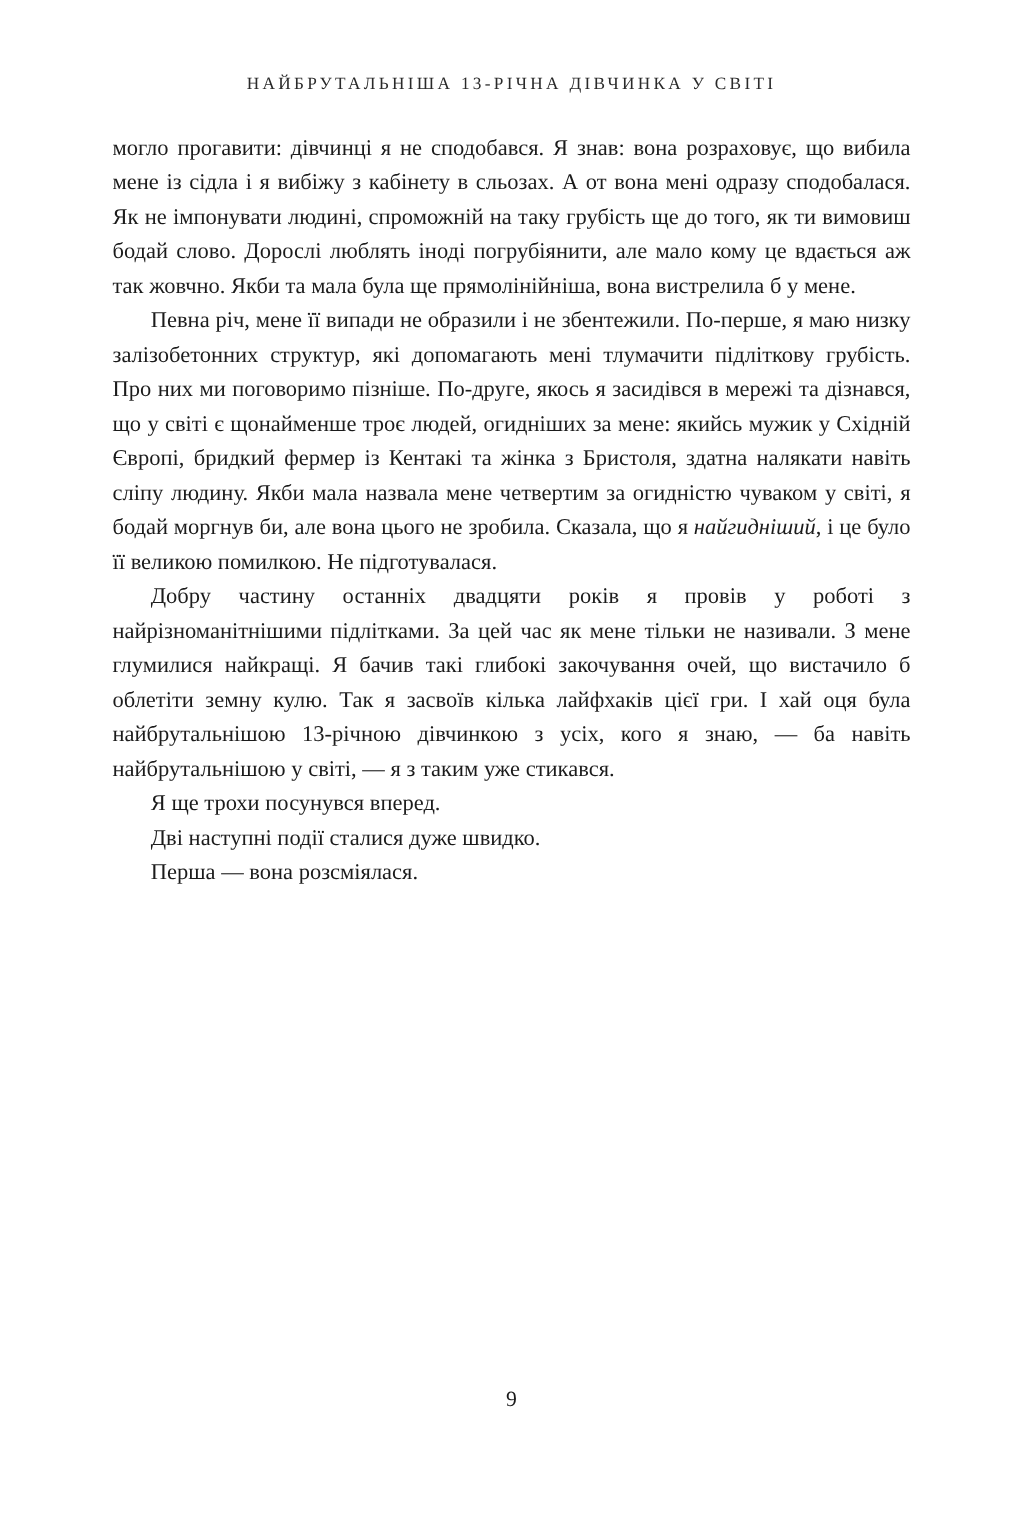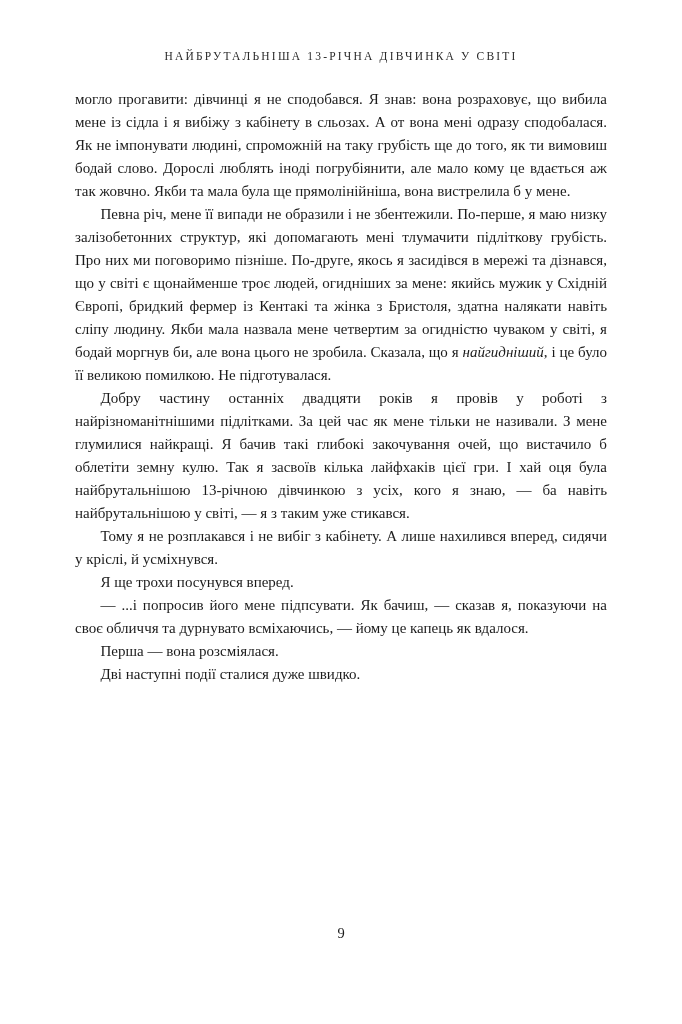--- a/index.html
+++ b/index.html
@@ -58,21 +58,19 @@
 </head>
 <body>
 
 <div class="page">
   <div class="running-header">НАЙБРУТАЛЬНІША 13-РІЧНА ДІВЧИНКА У СВІТІ</div>
 
   <div class="body-text">
       <p class="para"><span>могло прогавити: дівчинці я не сподобався. Я знав: вона розраховує, що вибила мене із сідла і я вибіжу з кабінету в сльозах. А от вона мені одразу сподобалася. Як не імпонувати людині, спроможній на таку грубість ще до того, як ти вимовиш бодай слово. Дорослі люблять іноді погрубіянити, але мало кому це вдається аж так жовчно. Якби та мала була ще прямолінійніша, вона вистрелила б у мене.</span></p>
       <p class="para indent"><span>Певна річ, мене її випади не образили і не збентежили. По-перше, я маю низку залізобетонних структур, які допомагають мені тлумачити підліткову грубість. Про них ми поговоримо пізніше. По-друге, якось я засидівся в мережі та дізнався, що у світі є щонайменше троє людей, огидніших за мене: якийсь мужик у Східній Європі, бридкий фермер із Кентакі та жінка з Бристоля, здатна налякати навіть сліпу людину. Якби мала назвала мене четвертим за огидністю чуваком у світі, я бодай моргнув би, але вона цього не зробила. Сказала, що я </span><span class="italic">найгидніший</span><span>, і це було її великою помилкою. Не підготувалася.</span></p>
       <p class="para indent"><span>Добру частину останніх двадцяти років я провів у роботі з найрізноманітнішими підлітками. За цей час як мене тільки не називали. З мене глумилися найкращі. Я бачив такі глибокі закочування очей, що вистачило б облетіти земну кулю. Так я засвоїв кілька лайфхаків цієї гри. І хай оця була найбрутальнішою 13-річною дівчинкою з усіх, кого я знаю, — ба навіть найбрутальнішою у світі, — я з таким уже стикався.</span></p>
-      <p class="para indent"><span>Тому я не розплакався і не вибіг з кабінету. А лише нахилився вперед, сидячи у кріслі, й усміхнувся.</span></p>
       <p class="para indent"><span>Я ще трохи посунувся вперед.</span></p>
-      <p class="para indent"><span>— ...і попросив його мене підпсувати. Як бачиш, — сказав я, показуючи на своє обличчя та дурнувато всміхаючись, — йому це капець як вдалося.</span></p>
+      <p class="para indent"><span>Дві наступні події сталися дуже швидко.</span></p>
       <p class="para indent"><span>Перша — вона розсміялася.</span></p>
-      <p class="para indent"><span>Дві наступні події сталися дуже швидко.</span></p>
     </div>
 
   <div class="page-number">9</div>
 </div>
 
 </body></html>

